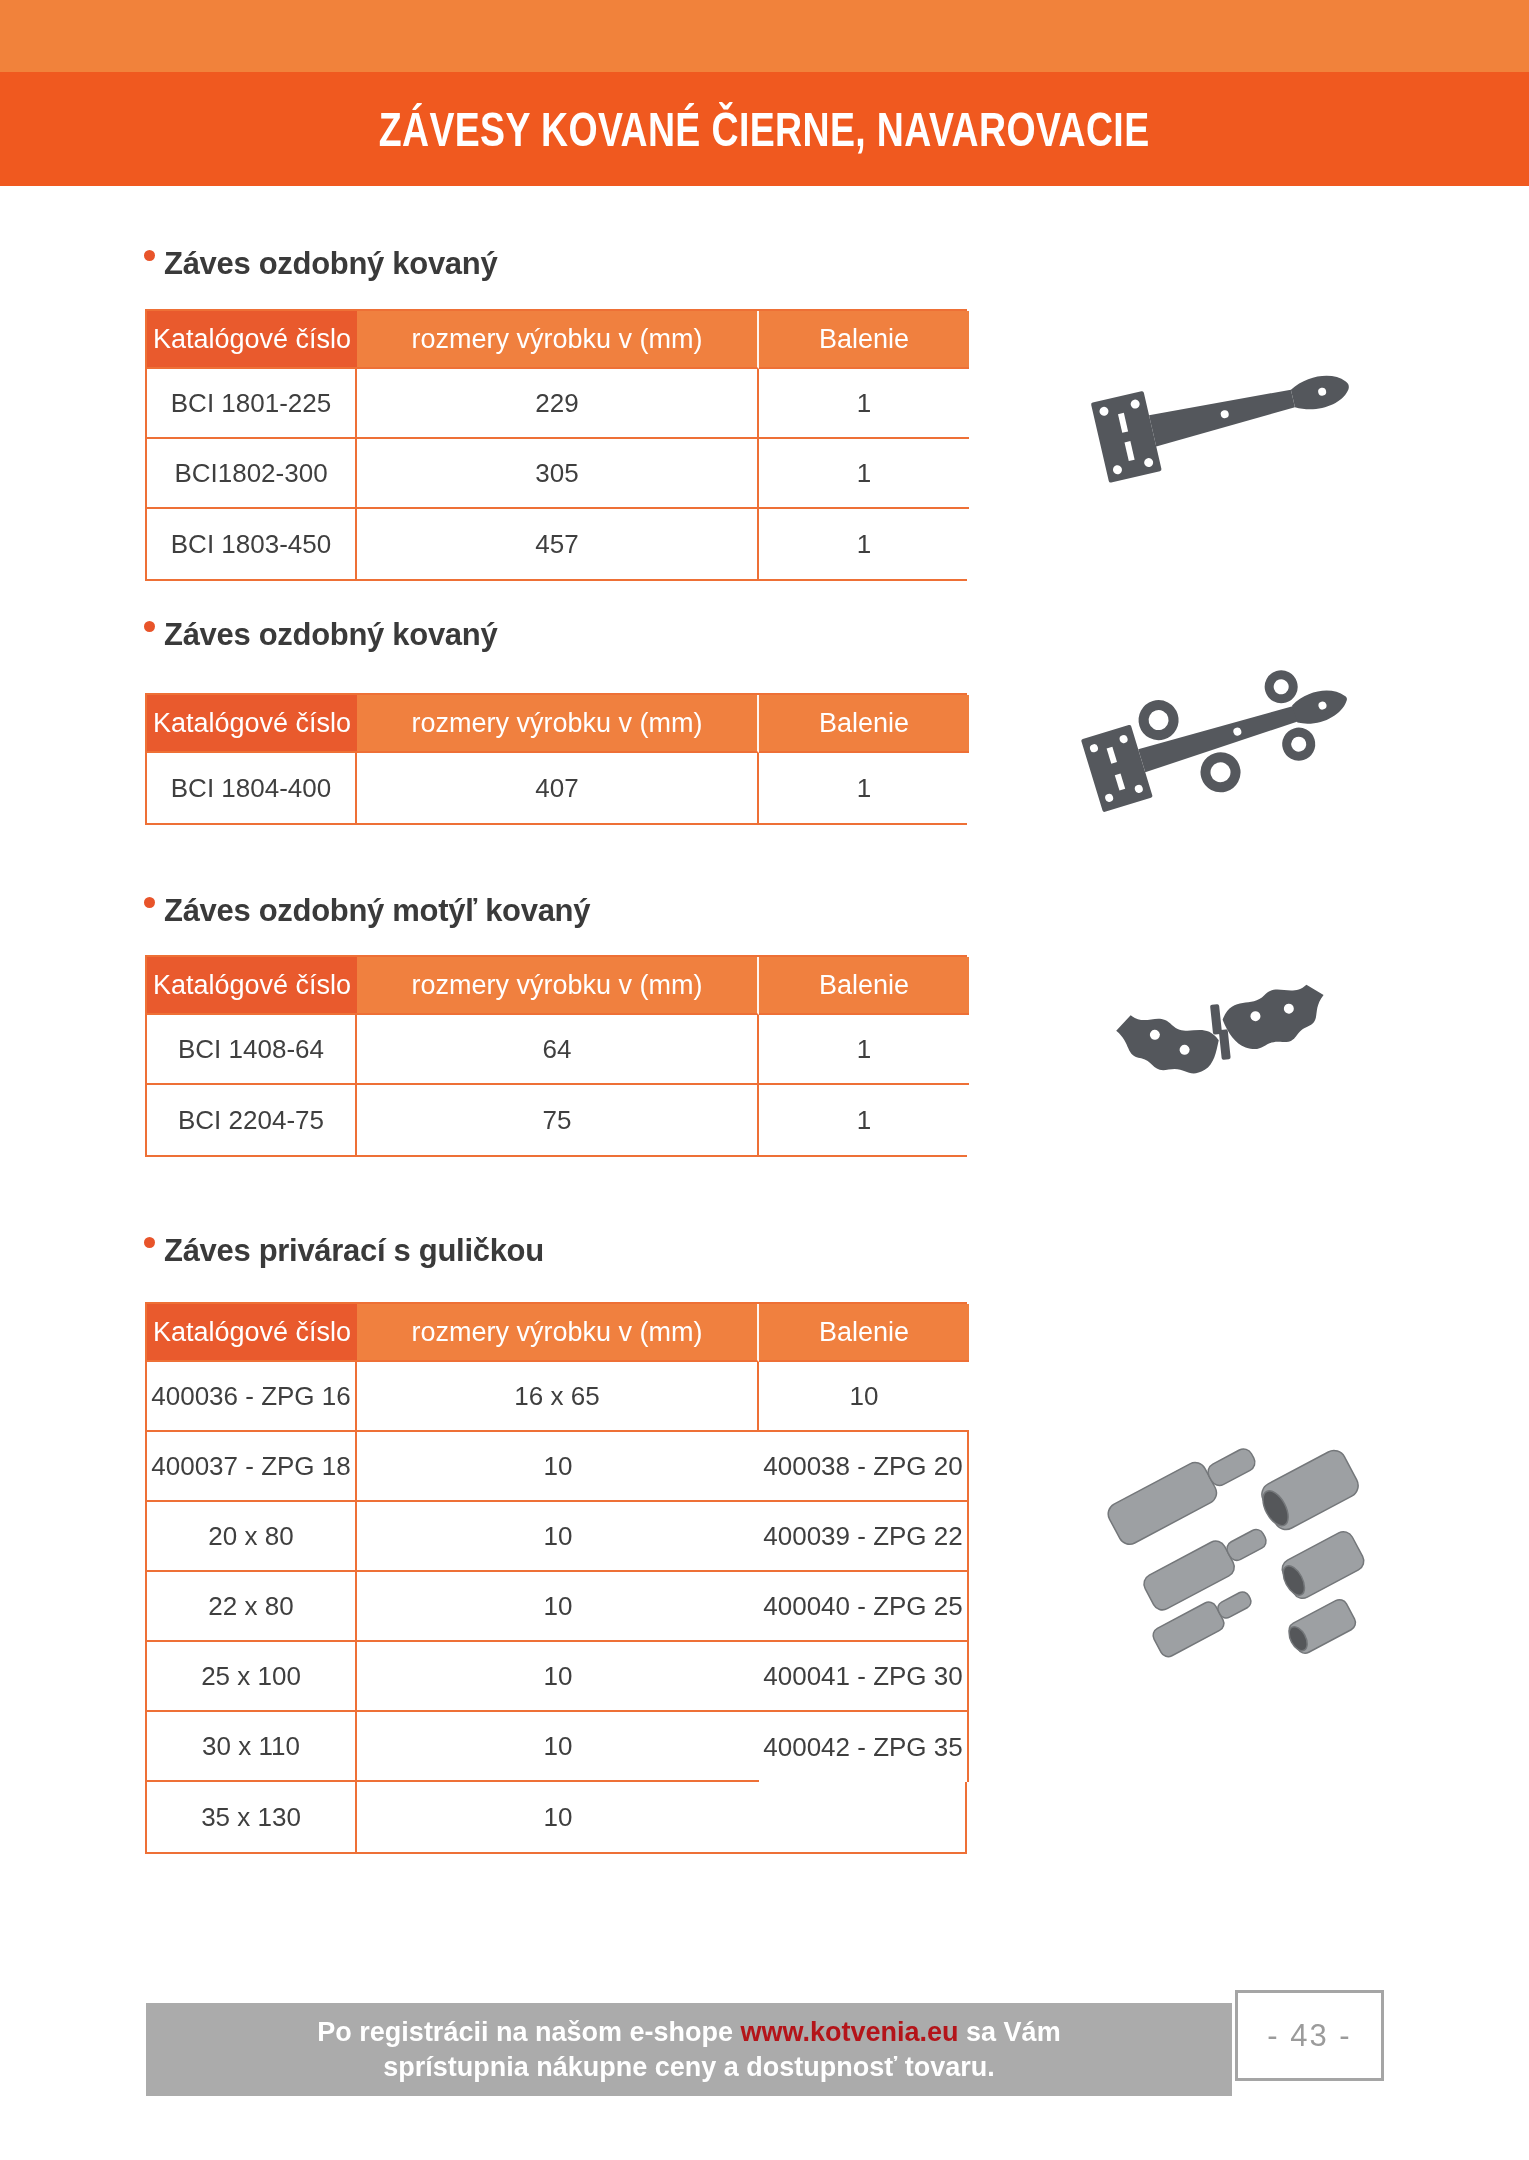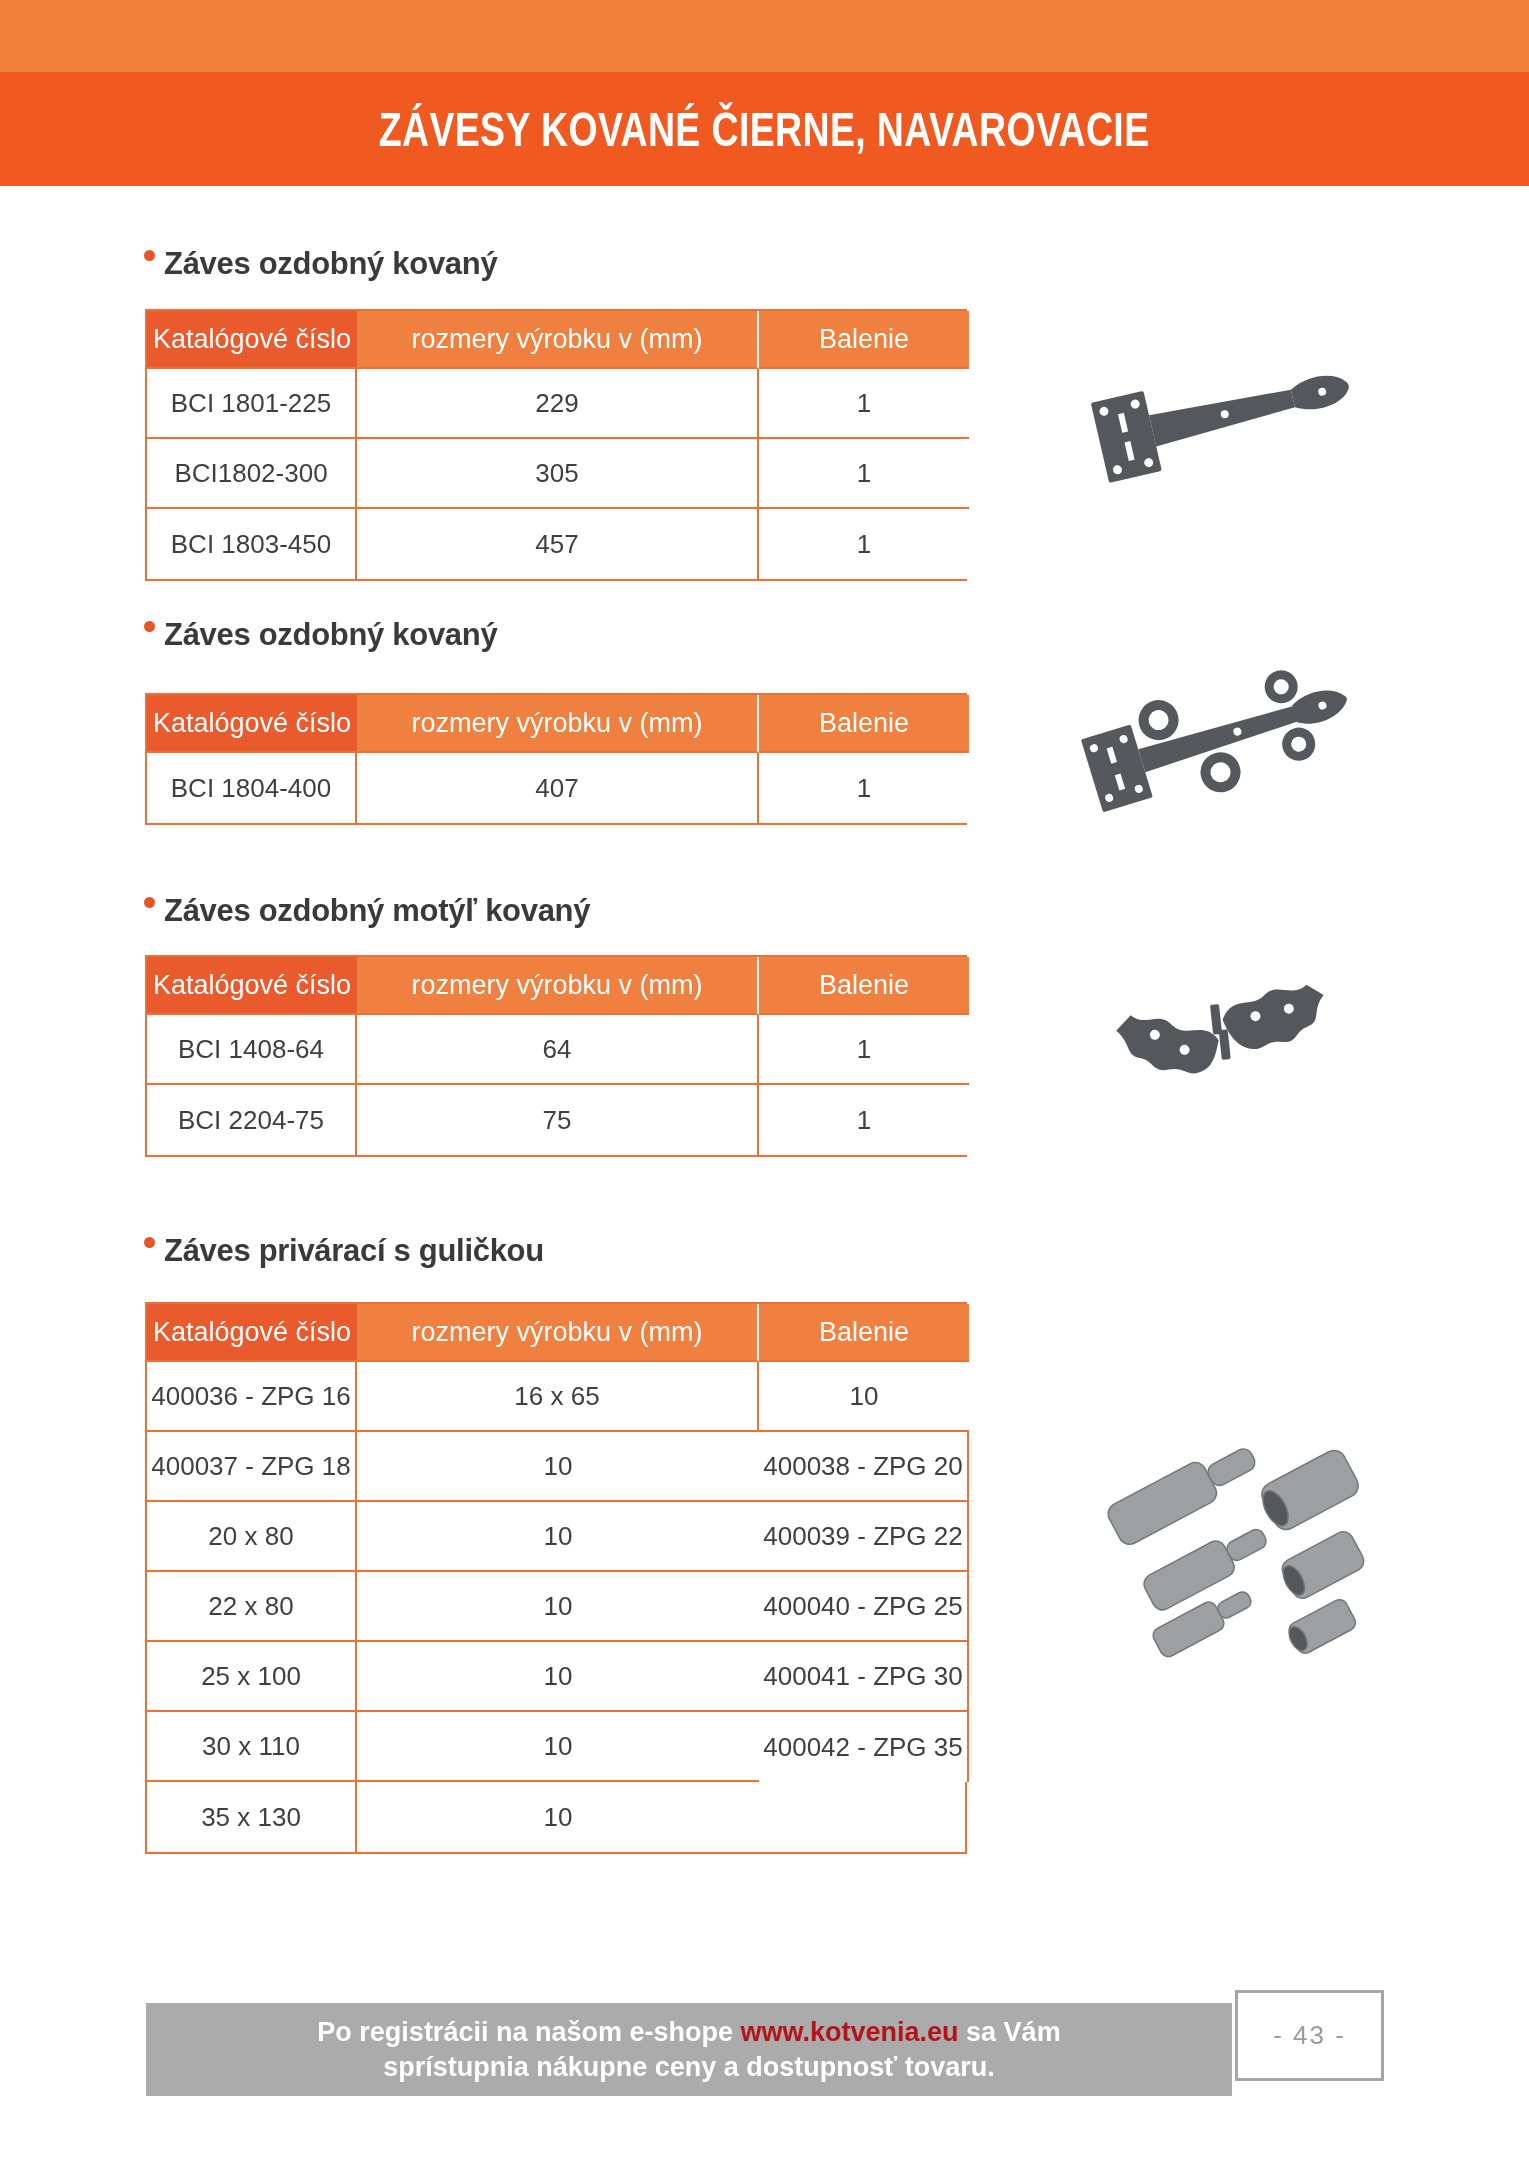--- a/index.html
+++ b/index.html
@@ -36,21 +36,21 @@
   .hcell.h2 { border-right:2px solid rgba(255,255,255,0.92); }
   
   .prod { position:absolute; }
   
   .footer-bar { position:absolute; left:146px; top:1989px; width:1086px; height:93px; background:#ababab;
                 display:flex; flex-direction:column; align-items:center; justify-content:center; gap:2px;margin-top:14px; }
   .fline { color:#ffffff; font-size:27px; font-weight:700; text-align:center; line-height:33px; white-space:nowrap; }
   .flink { color:#b41419; text-decoration:none; font-weight:700; }
   .page-box { position:absolute; left:1235px; top:1990px; width:149px; height:91px; background:#ffffff;
               border:3px solid #a5a5a5; display:flex; align-items:center; justify-content:center; }
-  .page-box span { color:#9b9b9b; font-size:26px; letter-spacing:2px; }
+  .page-box span { color:#9b9b9b; font-size:31px; letter-spacing:2px; }
 </style>
 </head>
 <body>
 
 <div class="top-strip"></div>
 <div class="title-bar">
   <div class="title">ZÁVESY KOVANÉ ČIERNE, NAVAROVACIE</div>
 </div>
 
 <div class="sec-heading" style="top:246px">

